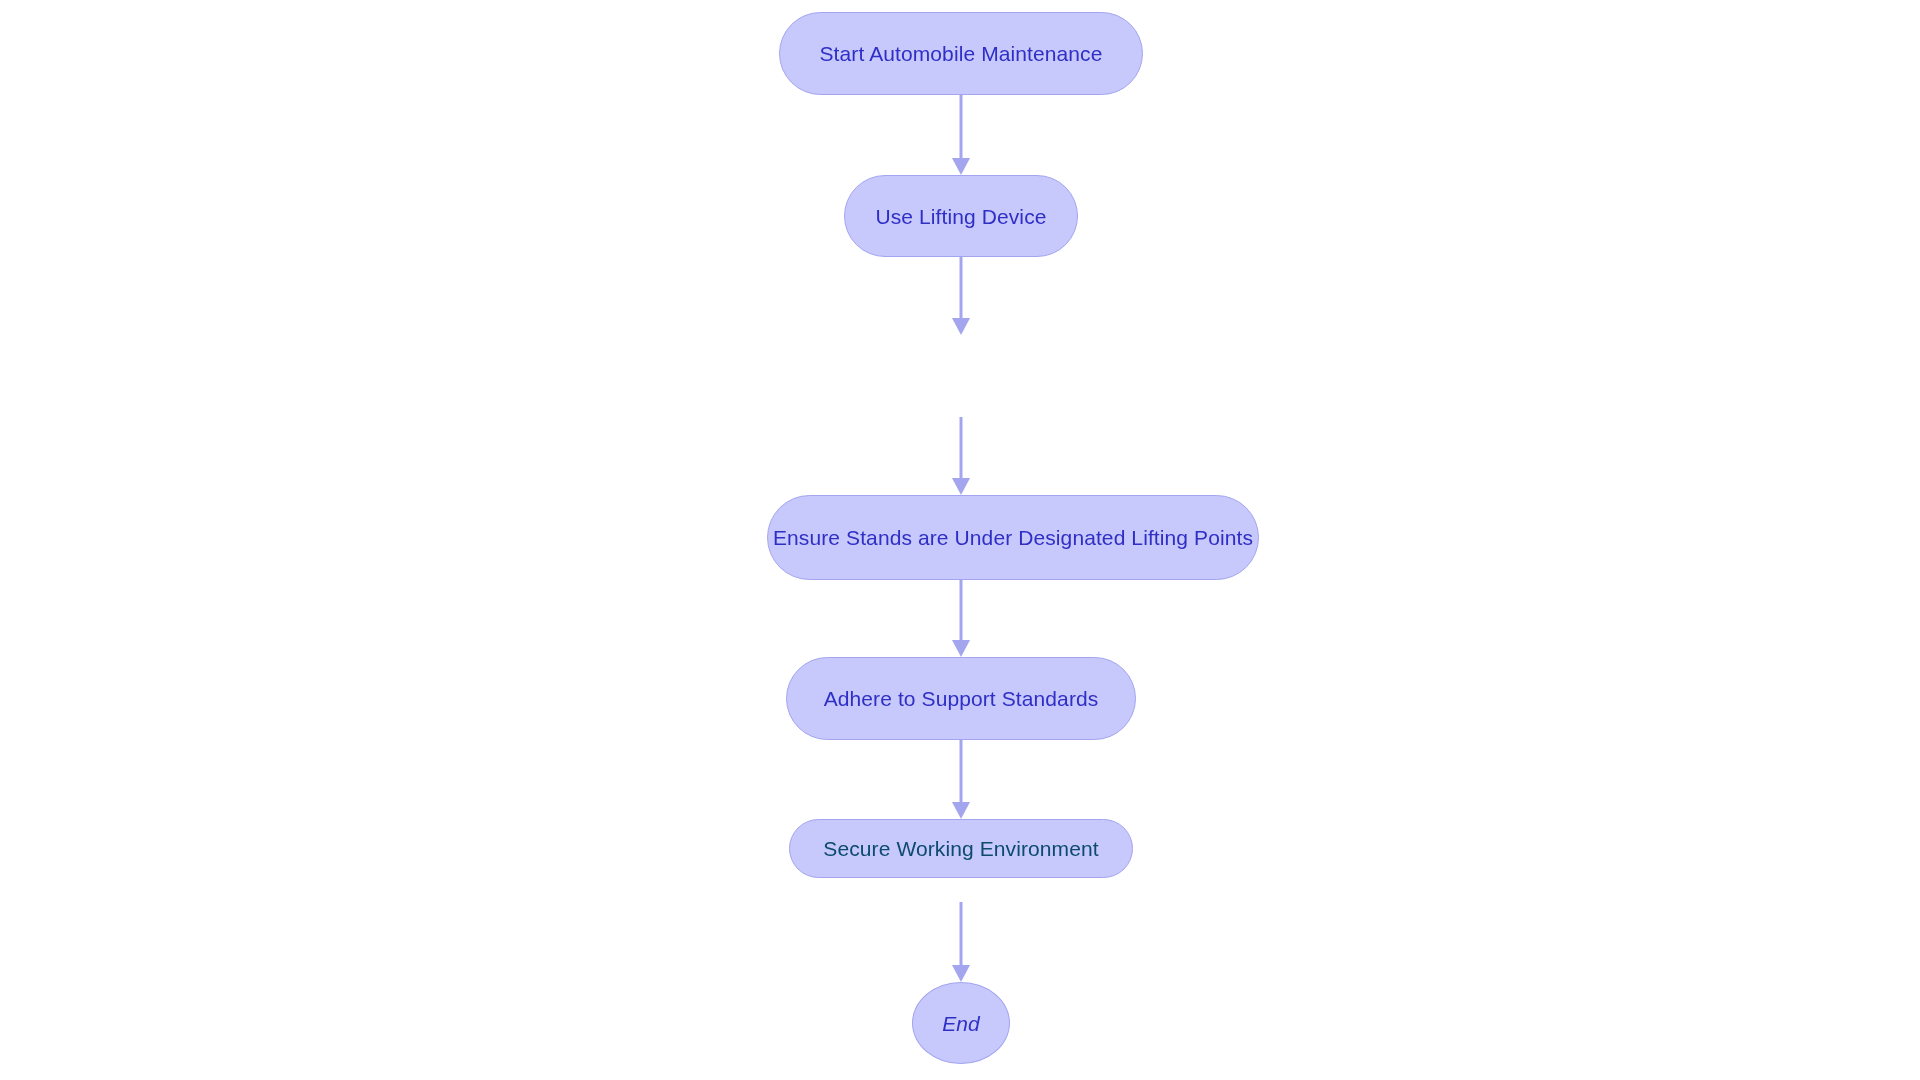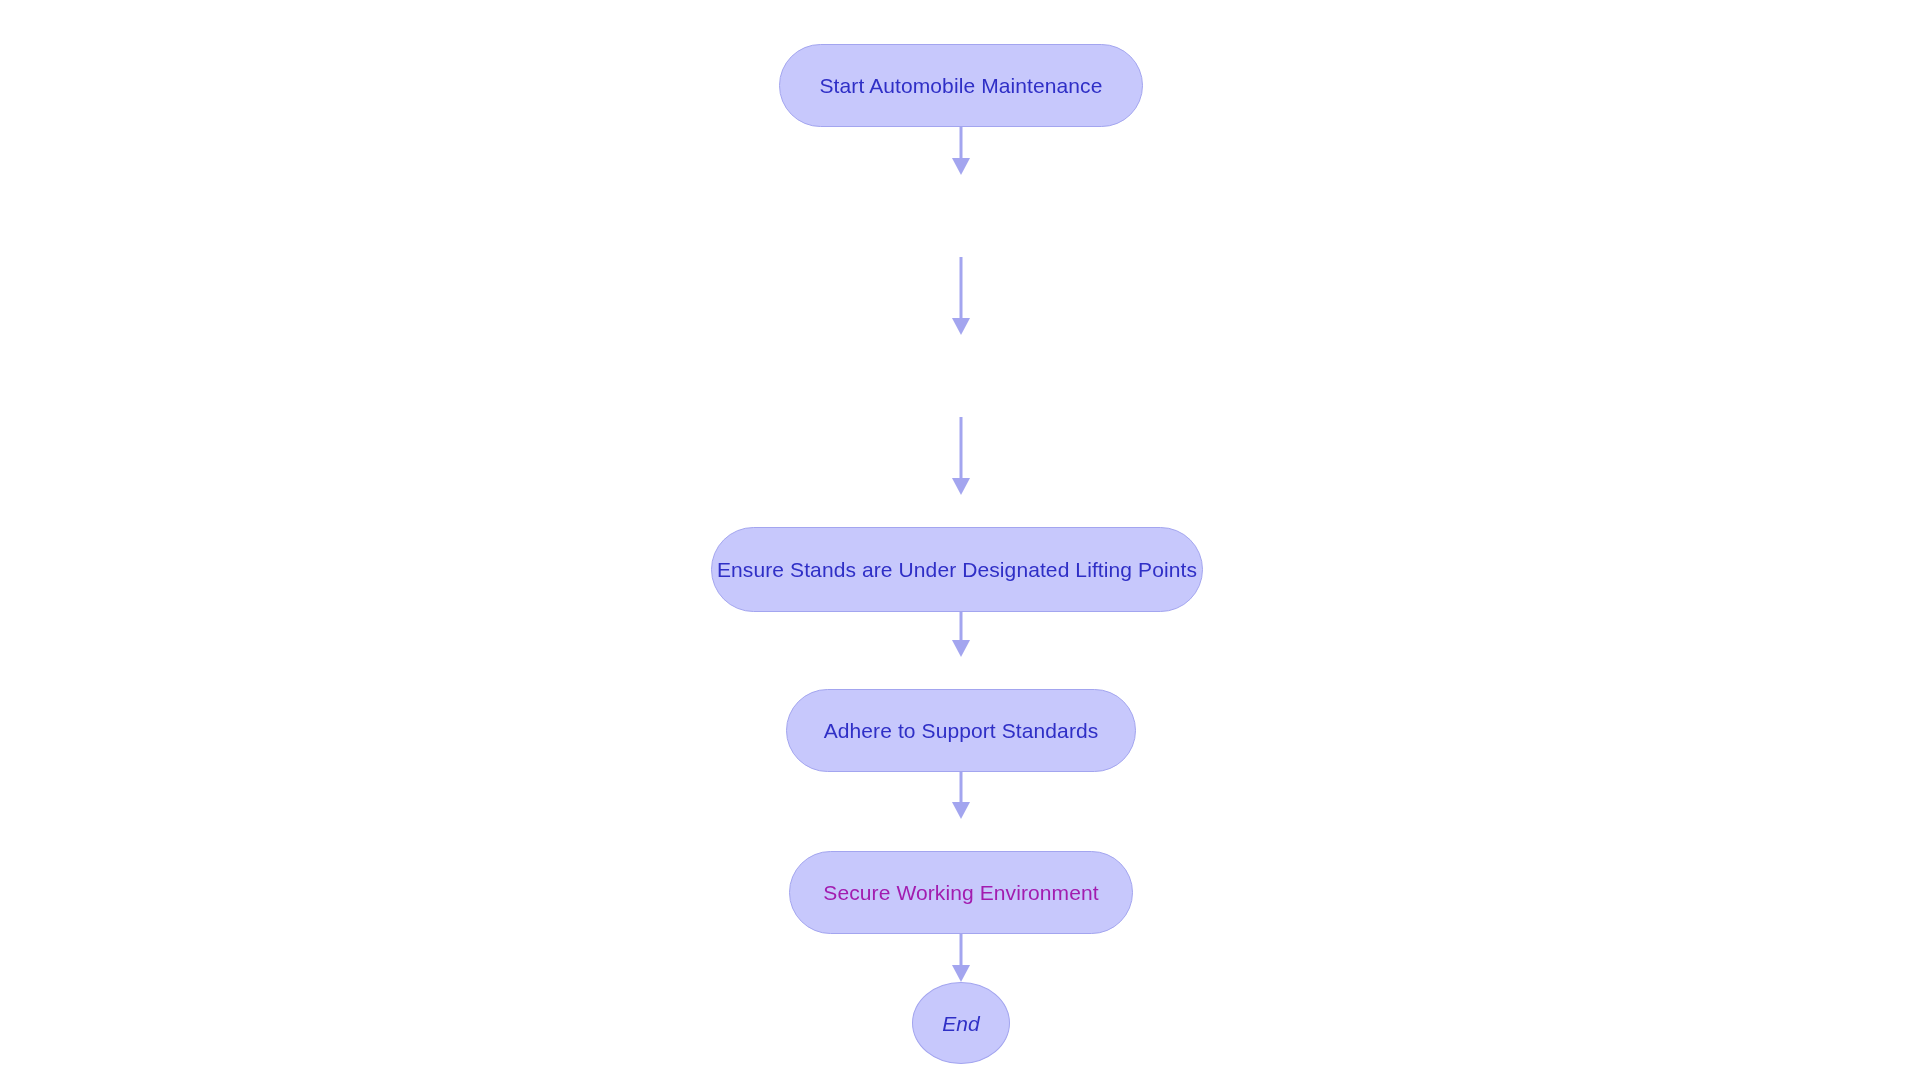--- a/index.html
+++ b/index.html
@@ -38,21 +38,20 @@
     color: #2f2fc6;
     font-size: 21px;
     font-weight: 400;
     letter-spacing: 0.1px;
     white-space: nowrap;
     line-height: 1;
     transform: translateX(-50%);
   }
   .node.pill {
     border-radius: 999px;
-    margin-top: 32px;
   }
   .node.terminal-end {
     border-radius: 50%;
     font-style: italic;
   }
   .node-label {
     pointer-events: none;
   }
 </style>
 </head>
@@ -74,31 +73,34 @@
         <polygon points="952,802 970,802 961,819" fill="#a3a5ef"></polygon>
         <line x1="961" y1="902" x2="961" y2="967" stroke="#a3a5ef" stroke-width="3"></line>
         <polygon points="952,965 970,965 961,982" fill="#a3a5ef"></polygon>
       </g>
   </svg>
 
   <div class="node pill" style="left: 961px; top: 12px; width: 364px; height: 83px; background: rgb(199, 200, 252); border-color: rgb(163, 165, 239); color: rgb(47, 47, 198);">
     <span class="node-label">Start Automobile Maintenance</span>
   </div>
 
+  <div class="node pill" style="left: 961px; top: 175px; width: 234px; height: 82px; background: rgb(199, 200, 252); border-color: rgb(163, 165, 239); color: rgb(47, 47, 198);">
+    <span class="node-label">Use Lifting Device</span>
+  </div>
 
 
-  <div class="node pill" style="left: 957px; top: 495px; width: 492px; height: 85px; background: rgb(199, 200, 252); border-color: rgb(163, 165, 239); color: rgb(47, 47, 198);">
+  <div class="node pill" style="left: 1013px; top: 495px; width: 492px; height: 85px; background: rgb(199, 200, 252); border-color: rgb(163, 165, 239); color: rgb(47, 47, 198);">
     <span class="node-label">Ensure Stands are Under Designated Lifting Points</span>
   </div>
 
   <div class="node pill" style="left: 961px; top: 657px; width: 350px; height: 83px; background: rgb(199, 200, 252); border-color: rgb(163, 165, 239); color: rgb(47, 47, 198);">
     <span class="node-label">Adhere to Support Standards</span>
   </div>
 
-  <div class="node pill" style="left: 961px; top: 819px; width: 344px; height: 83px; background: rgb(199, 200, 252); border-color: rgb(163, 165, 239); color: #a21caf;">
+  <div class="node pill" style="left: 961px; top: 819px; width: 344px; height: 59px; background: rgb(199, 200, 252); border-color: rgb(163, 165, 239); color: #0c4a6e;">
     <span class="node-label">Secure Working Environment</span>
   </div>
 
   <div class="node terminal-end" style="left: 961px; top: 982px; width: 98px; height: 82px; background: rgb(199, 200, 252); border-color: rgb(163, 165, 239); color: rgb(47, 47, 198);">
     <span class="node-label">End</span>
   </div>
 
 </div>
 
 </body></html>

